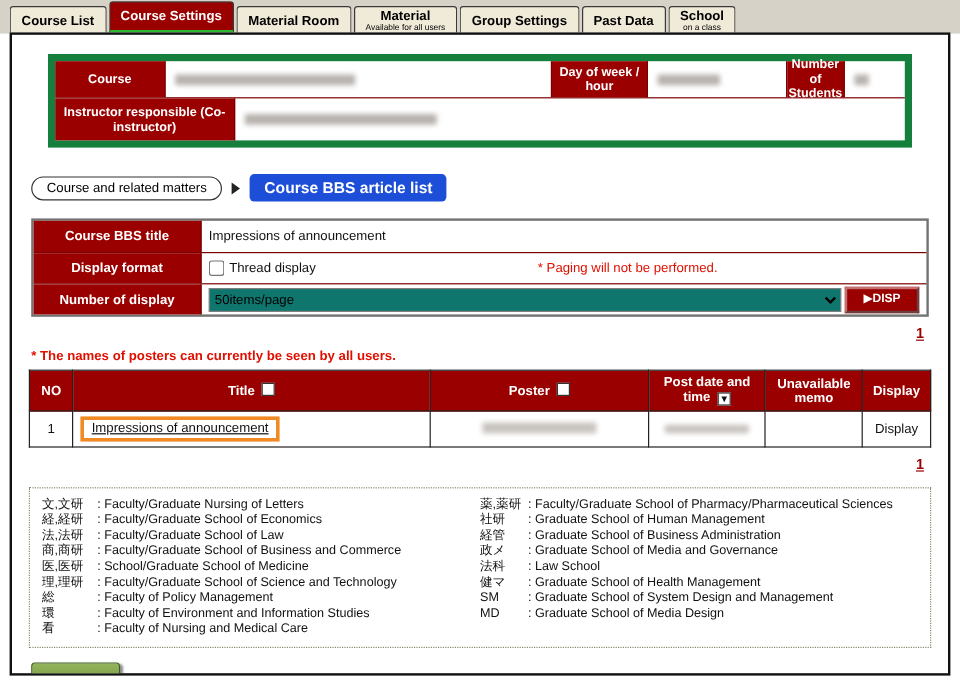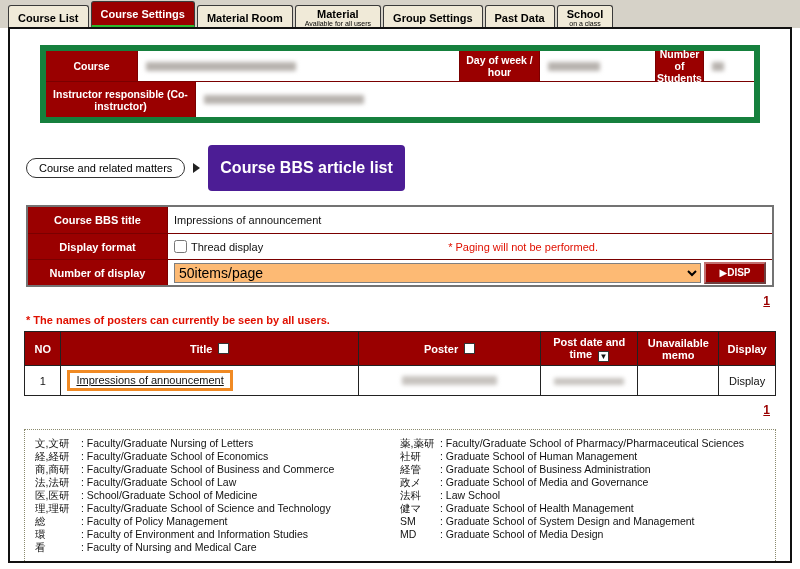--- a/index.html
+++ b/index.html
@@ -36,33 +36,33 @@
   .w-stu-lbl{width:48px;} .w-stu-val{width:50px;} .w-inst-lbl{width:150px;} .w-inst-val{flex:1;}
   .redact { display:inline-block; height:9px; background:#b7b2ae; filter:blur(2px); border-radius:1px; }
   .redact.light { background:#c7c3bf; }
 
   
   .crumbs { display:flex; align-items:center; gap:8px; margin:22px 2px 0; }
   .crumb-outline { border:1px solid #333; border-radius:11px; padding:3px 12px; font-size:11px;
                    color:#000; background:#fff; cursor:pointer; }
   .sep { width:0; height:0; border-left:7px solid #222; border-top:5px solid transparent;
          border-bottom:5px solid transparent; }
-  .crumb-active { background:#4c1d95; color:#fff; font-weight:bold; font-size:16px;
-                  border-radius:4px; padding:14px 12px; cursor:pointer; }
+  .crumb-active { background:#1d4ed8; color:#fff; font-weight:bold; font-size:13px;
+                  border-radius:4px; padding:4px 12px; cursor:pointer; }
 
   
   .form-table { border:2px solid #737373; margin:14px 2px 0; }
   .frow { display:flex; height:26px; }
   .frow + .frow { border-top:1px solid #7a0000; }
   .flbl { width:140px; background:#9a0000; color:#fff; font-size:11px; font-weight:bold;
           display:flex; align-items:center; justify-content:center; border-right:1px solid #7a0000; }
   .fval { flex:1; display:flex; align-items:center; font-size:11px; padding:0 6px; color:#111; }
   .fval input[type=checkbox]{ margin:0 4px 0 0; }
   .note-red { color:#e01000; margin-left:185px; }
-  .fval select { flex:1; height:20px; font-size:14px; font-family:inherit; background:#fdba74;
+  .fval select { flex:1; height:20px; font-size:11px; font-family:inherit; background:#0f766e;
                  border:1px solid #7f7f7f; }
   .disp-btn { width:62px; height:22px; margin:2px 0 2px 3px; background:#9a0000; color:#fff;
               font-size:10px; font-weight:bold; display:flex; align-items:center;
               justify-content:center; border:2px outset #c27070; cursor:pointer; }
 
   
   .pagenum { text-align:right; margin:7px 6px 0; font-size:12px; font-weight:bold; }
   .pagenum span { color:#9a0000; text-decoration:underline; cursor:pointer; }
   .notice { color:#e01000; font-size:11px; font-weight:bold; margin:6px 2px 5px; }
 
@@ -238,26 +238,26 @@
       <div class="legend-col">
         <div class="legend-item">
             <span class="abbr">文,文研</span>
             <span>: Faculty/Graduate Nursing of Letters</span>
           </div>
         <div class="legend-item">
             <span class="abbr">経,経研</span>
             <span>: Faculty/Graduate School of Economics</span>
           </div>
         <div class="legend-item">
+            <span class="abbr">法,法研</span>
+            <span>: Faculty/Graduate School of Law</span>
+          </div>
+        <div class="legend-item">
             <span class="abbr">商,商研</span>
             <span>: Faculty/Graduate School of Business and Commerce</span>
-          </div>
-        <div class="legend-item">
-            <span class="abbr">法,法研</span>
-            <span>: Faculty/Graduate School of Law</span>
           </div>
         <div class="legend-item">
             <span class="abbr">医,医研</span>
             <span>: School/Graduate School of Medicine</span>
           </div>
         <div class="legend-item">
             <span class="abbr">理,理研</span>
             <span>: Faculty/Graduate School of Science and Technology</span>
           </div>
         <div class="legend-item">

